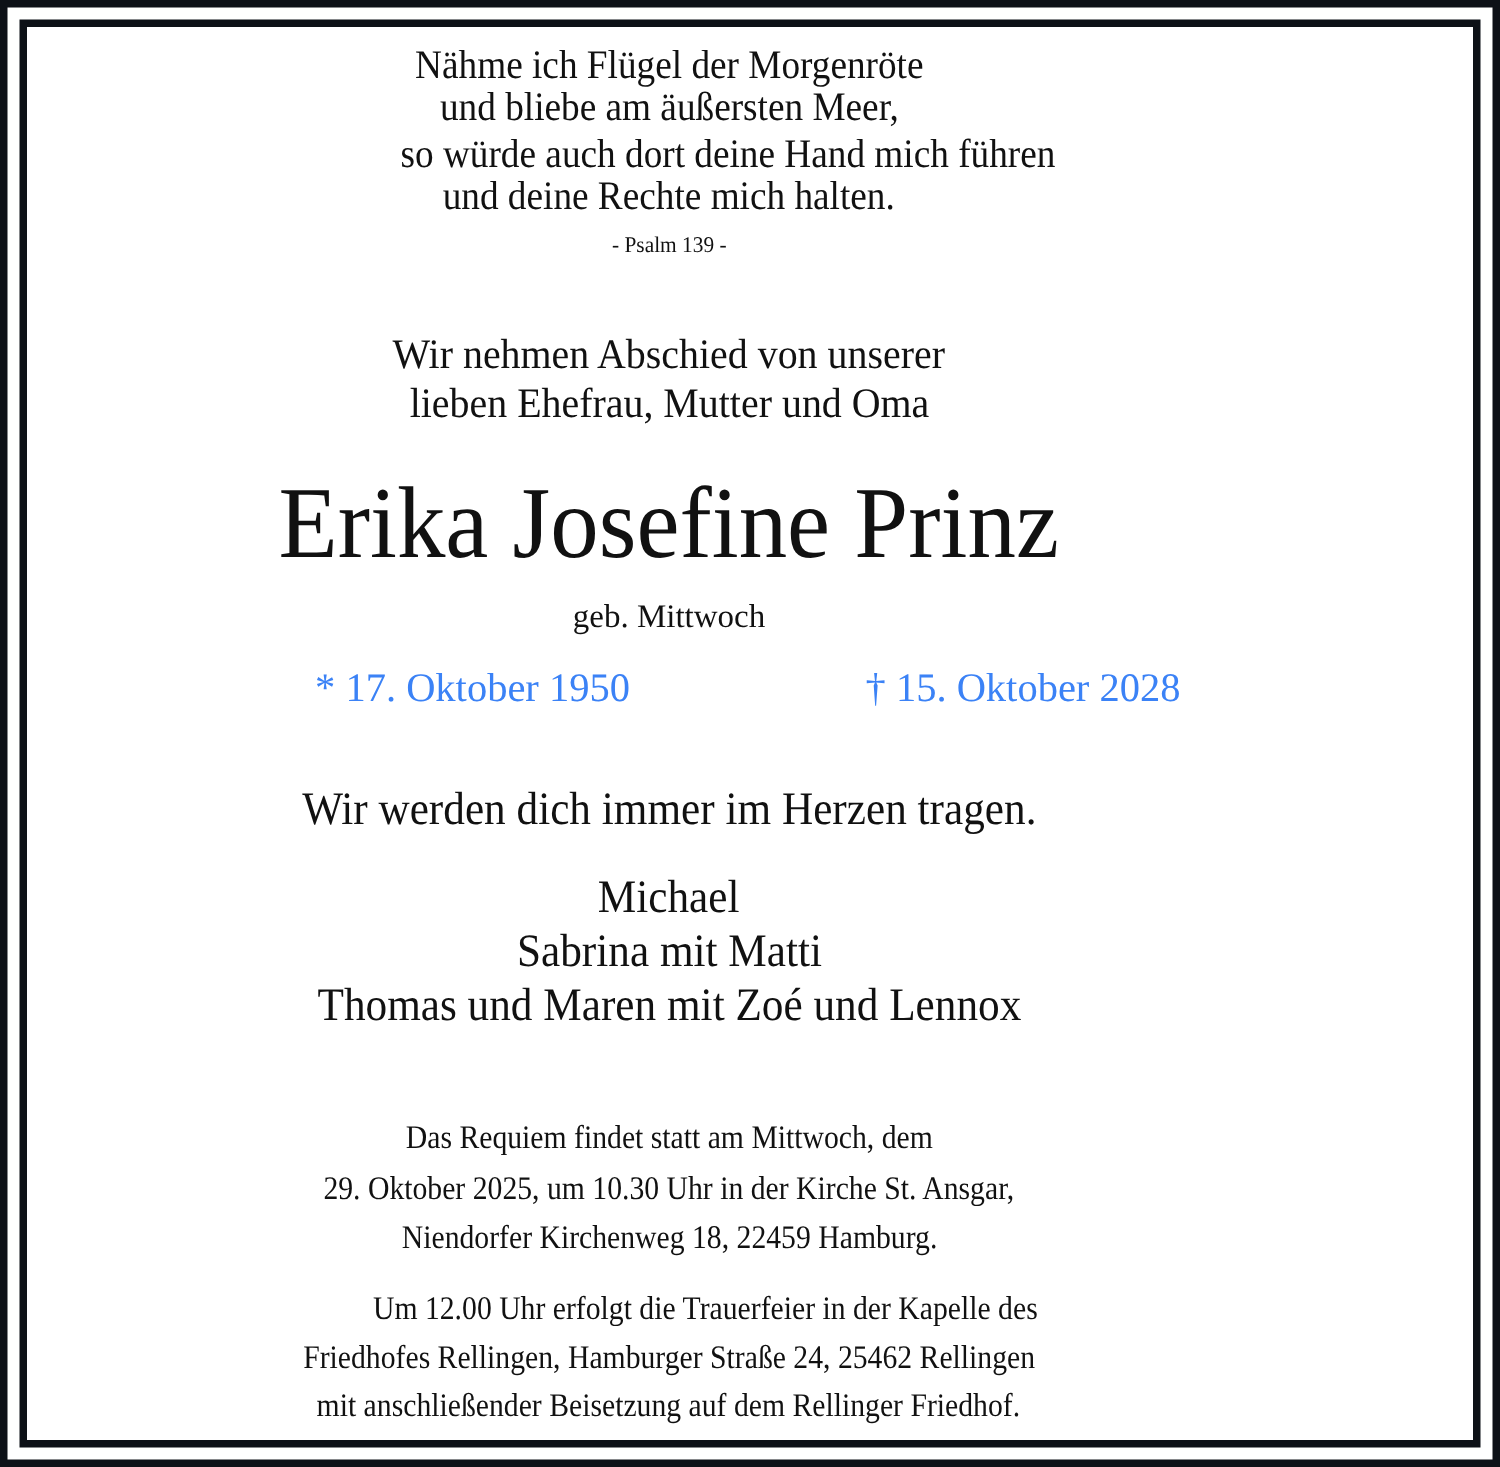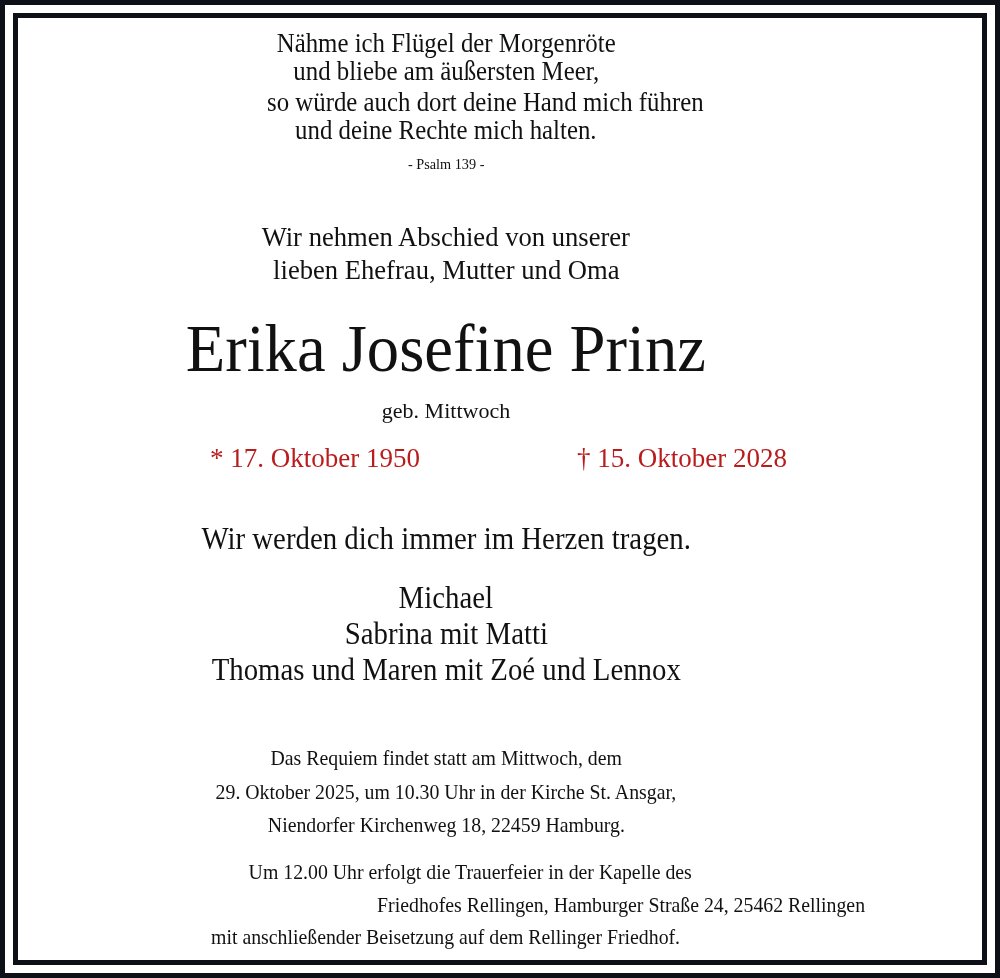--- a/index.html
+++ b/index.html
@@ -20,21 +20,21 @@
     .line span { display: inline-block; transform-origin: center; }
     .verse { font-size: 27px; }
     .verse span { transform: scaleX(0.92); }
     .psalm { font-size: 15px; }
     .psalm span { transform: scaleX(0.95); }
     .intro { font-size: 28px; }
     .intro span { transform: scaleX(0.95); }
     .name { font-size: 68px; }
     .name span { transform: scaleX(0.95); }
     .maiden { font-size: 22px; }
-    .date { position: absolute; font-family: "Liberation Serif", "DejaVu Serif", serif; font-size: 27px; color: #b91c1c; white-space: nowrap; line-height: 1; }
+    .date { position: absolute; font-family: "Liberation Serif", "DejaVu Serif", serif; font-size: 27px; color: #3b82f6; white-space: nowrap; line-height: 1; }
     .motto { font-size: 31px; }
     .motto span { transform: scaleX(0.93); }
     .family { font-size: 31px; }
     .family span { transform: scaleX(0.93); }
     .service { font-size: 22px; }
     .service span { transform: scaleX(0.9); }
   </style>
 </head>
 <body>
 
@@ -72,16 +72,16 @@
   </div>
 
   <div>
     <div class="line service" style="top:747px;"><span>Das Requiem findet statt am Mittwoch, dem</span></div>
     <div class="line service" style="top:781px;"><span>29. Oktober 2025, um 10.30 Uhr in der Kirche St. Ansgar,</span></div>
     <div class="line service" style="top:814px;"><span>Niendorfer Kirchenweg 18, 22459 Hamburg.</span></div>
   </div>
 
   <div>
     <div class="line service" style="top:861px;padding-left:24px;"><span>Um 12.00 Uhr erfolgt die Trauerfeier in der Kapelle des</span></div>
-    <div class="line service" style="top:894px;text-align:right;"><span>Friedhofes Rellingen, Hamburger Straße 24, 25462 Rellingen</span></div>
+    <div class="line service" style="top:894px;"><span>Friedhofes Rellingen, Hamburger Straße 24, 25462 Rellingen</span></div>
     <div class="line service" style="top:926px;"><span>mit anschließender Beisetzung auf dem Rellinger Friedhof.</span></div>
   </div>
 </div>
 
 </body></html>

